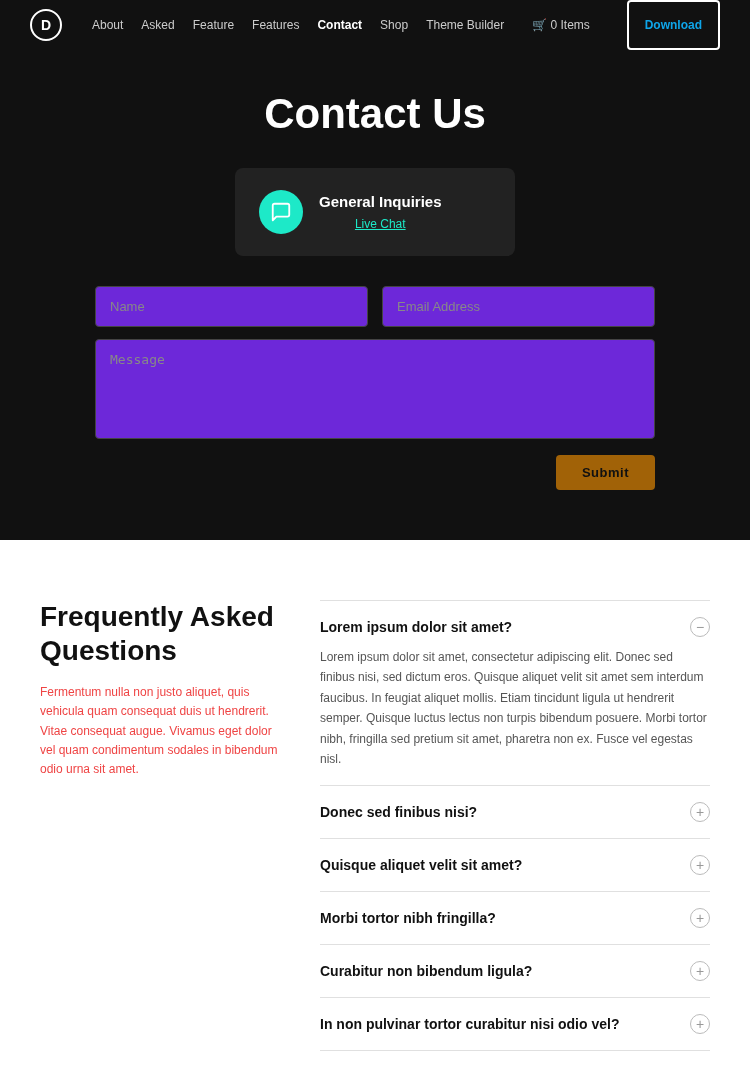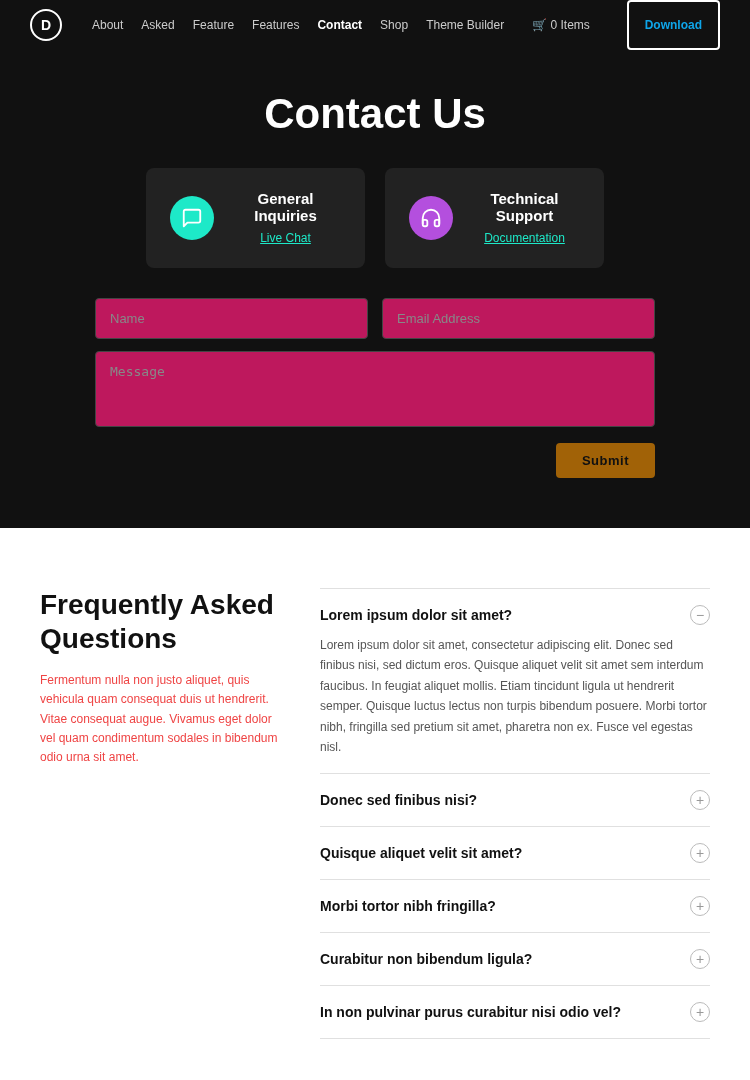--- a/index.html
+++ b/index.html
@@ -62,21 +62,21 @@
       justify-content: center;
       margin-bottom: 30px;
     }
     .contact-card {
       background: #222;
       border-radius: 8px;
       padding: 22px 24px;
       display: flex;
       align-items: center;
       gap: 16px;
-      width: 219px;
+      width: 280px;
     }
     .card-icon-wrap {
       width: 44px; height: 44px;
       border-radius: 50%;
       display: flex; align-items: center; justify-content: center;
       flex-shrink: 0;
     }
     .card-icon-wrap.teal { background: #1de9c8; }
     .card-icon-wrap.purple { background: #b44fde; }
     .card-icon-wrap svg { width: 22px; height: 22px; }
@@ -89,34 +89,34 @@
 
     
     .contact-form {
       max-width: 560px;
       margin: 0 auto;
     }
     .form-row {
       display: flex; gap: 14px; margin-bottom: 12px;
     }
     .form-row input, .contact-form textarea {
-      background: #be185d;
+      background: #6d28d9;
       border: 1px solid #444;
       border-radius: 4px;
       color: #fff;
       padding: 12px 14px;
       font-size: 13px;
       width: 100%;
       outline: none;
     }
     .form-row input::placeholder, .contact-form textarea::placeholder {
       color: #888;
     }
     .contact-form textarea {
-      height: 76px; resize: none; margin-bottom: 12px;
+      height: 100px; resize: none; margin-bottom: 12px;
     }
     .submit-row {
       text-align: right;
     }
     .submit-btn {
       background: #a16207;
       border: none;
       color: #111;
       font-weight: 700;
       font-size: 13px;
@@ -214,33 +214,20 @@
         <svg viewBox="0 0 24 24" fill="none" stroke="#fff" stroke-width="2" stroke-linecap="round" stroke-linejoin="round">
           <path d="M21 15a2 2 0 0 1-2 2H7l-4 4V5a2 2 0 0 1 2-2h14a2 2 0 0 1 2 2z"></path>
         </svg>
       </div>
       <div class="card-info">
         <h3>General Inquiries</h3>
         <a href="#">Live Chat</a>
       </div>
     </div>
 
-    <div class="contact-card">
-      <div class="card-icon-wrap purple">
-        <svg viewBox="0 0 24 24" fill="none" stroke="#fff" stroke-width="2" stroke-linecap="round" stroke-linejoin="round">
-          <path d="M3 18v-6a9 9 0 0 1 18 0v6"></path>
-          <path d="M21 19a2 2 0 0 1-2 2h-1a2 2 0 0 1-2-2v-3a2 2 0 0 1 2-2h3z"></path>
-          <path d="M3 19a2 2 0 0 0 2 2h1a2 2 0 0 0 2-2v-3a2 2 0 0 0-2-2H3z"></path>
-        </svg>
-      </div>
-      <div class="card-info">
-        <h3>Technical Support</h3>
-        <a href="#">Documentation</a>
-      </div>
-    </div>
   </div>
 
   <form class="contact-form">
     <div class="form-row">
       <input type="text" placeholder="Name" style="">
       <input type="email" placeholder="Email Address" style="">
     </div>
     <textarea placeholder="Message" style=""></textarea>
     <div class="submit-row">
       <button type="submit" class="submit-btn">Submit</button>
@@ -286,19 +273,19 @@
 
     <div class="faq-item">
       <div class="faq-question-row">
         <span class="faq-question">Curabitur non bibendum ligula?</span>
         <div class="faq-toggle">+</div>
       </div>
     </div>
 
     <div class="faq-item">
       <div class="faq-question-row">
-        <span class="faq-question">In non pulvinar purus curabitur nisi odio vel?</span>
+        <span class="faq-question">In non pulvinar tortor curabitur nisi odio vel?</span>
         <div class="faq-toggle">+</div>
       </div>
     </div>
 
   </div>
 </section>
 
 </body></html>

